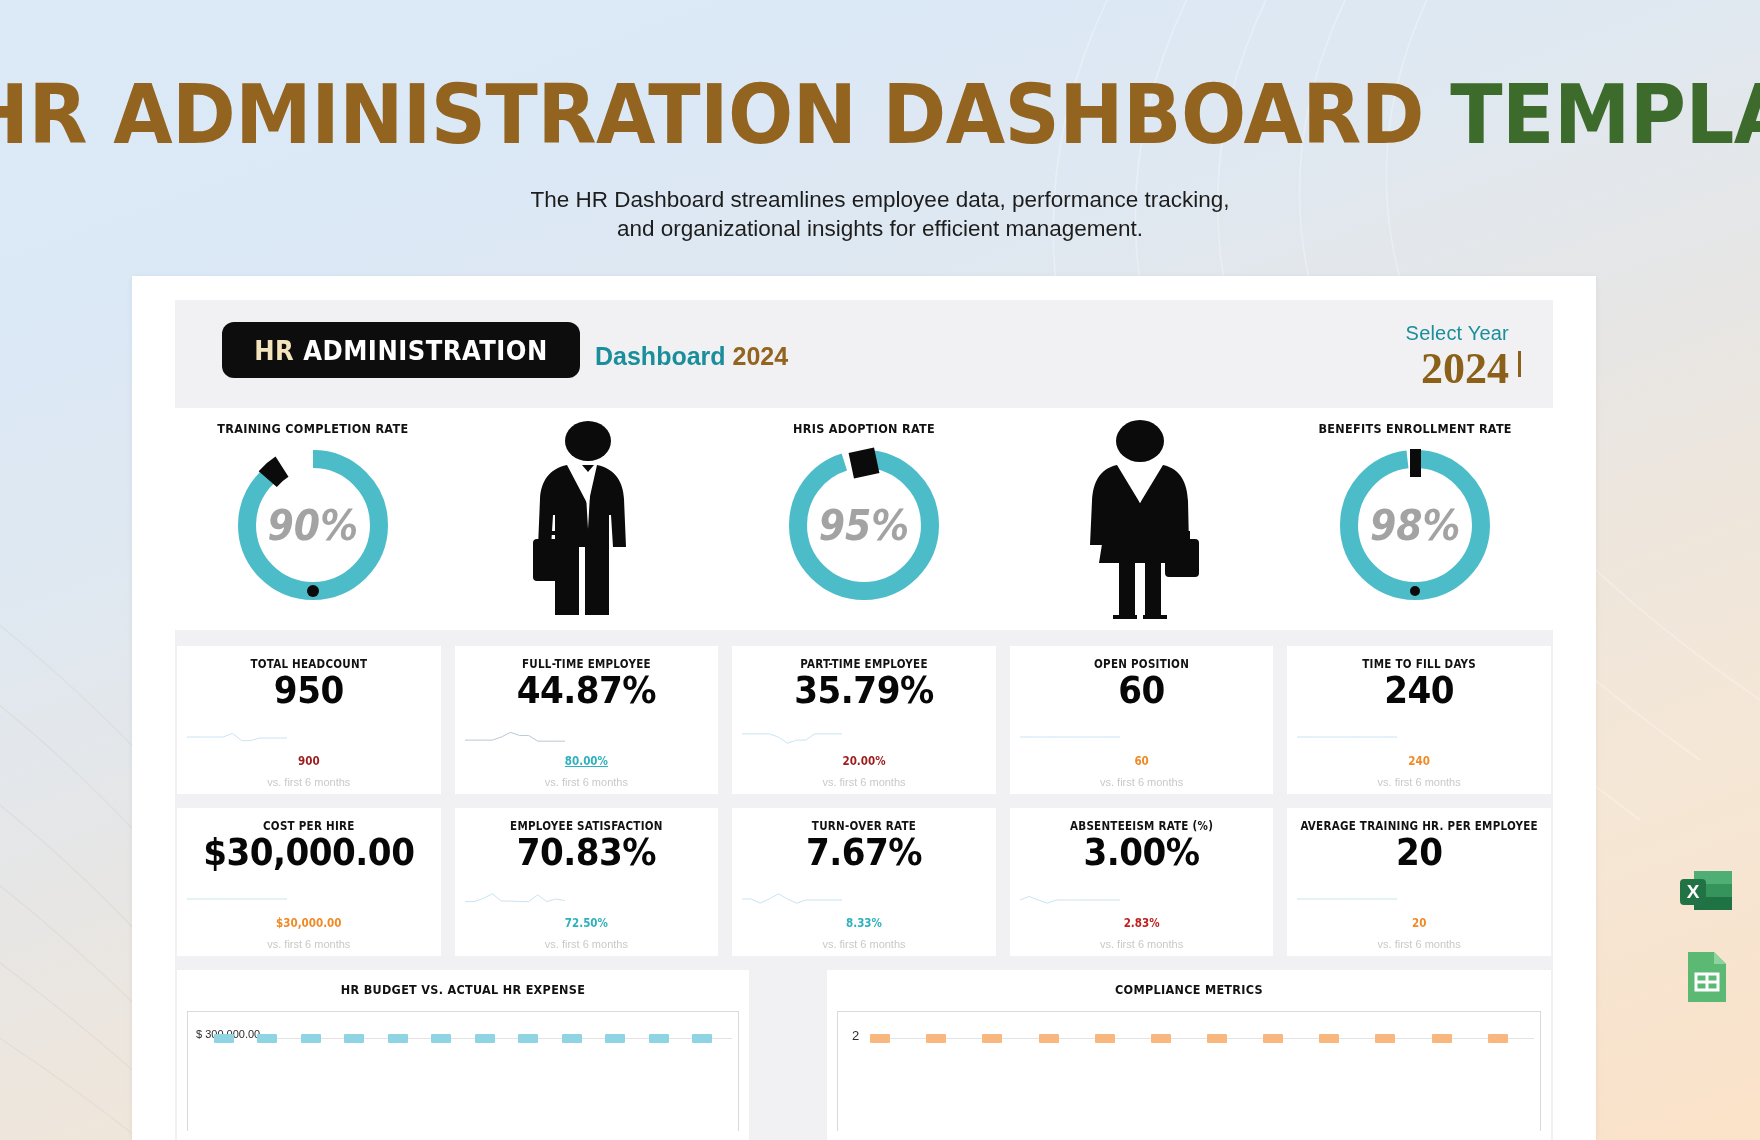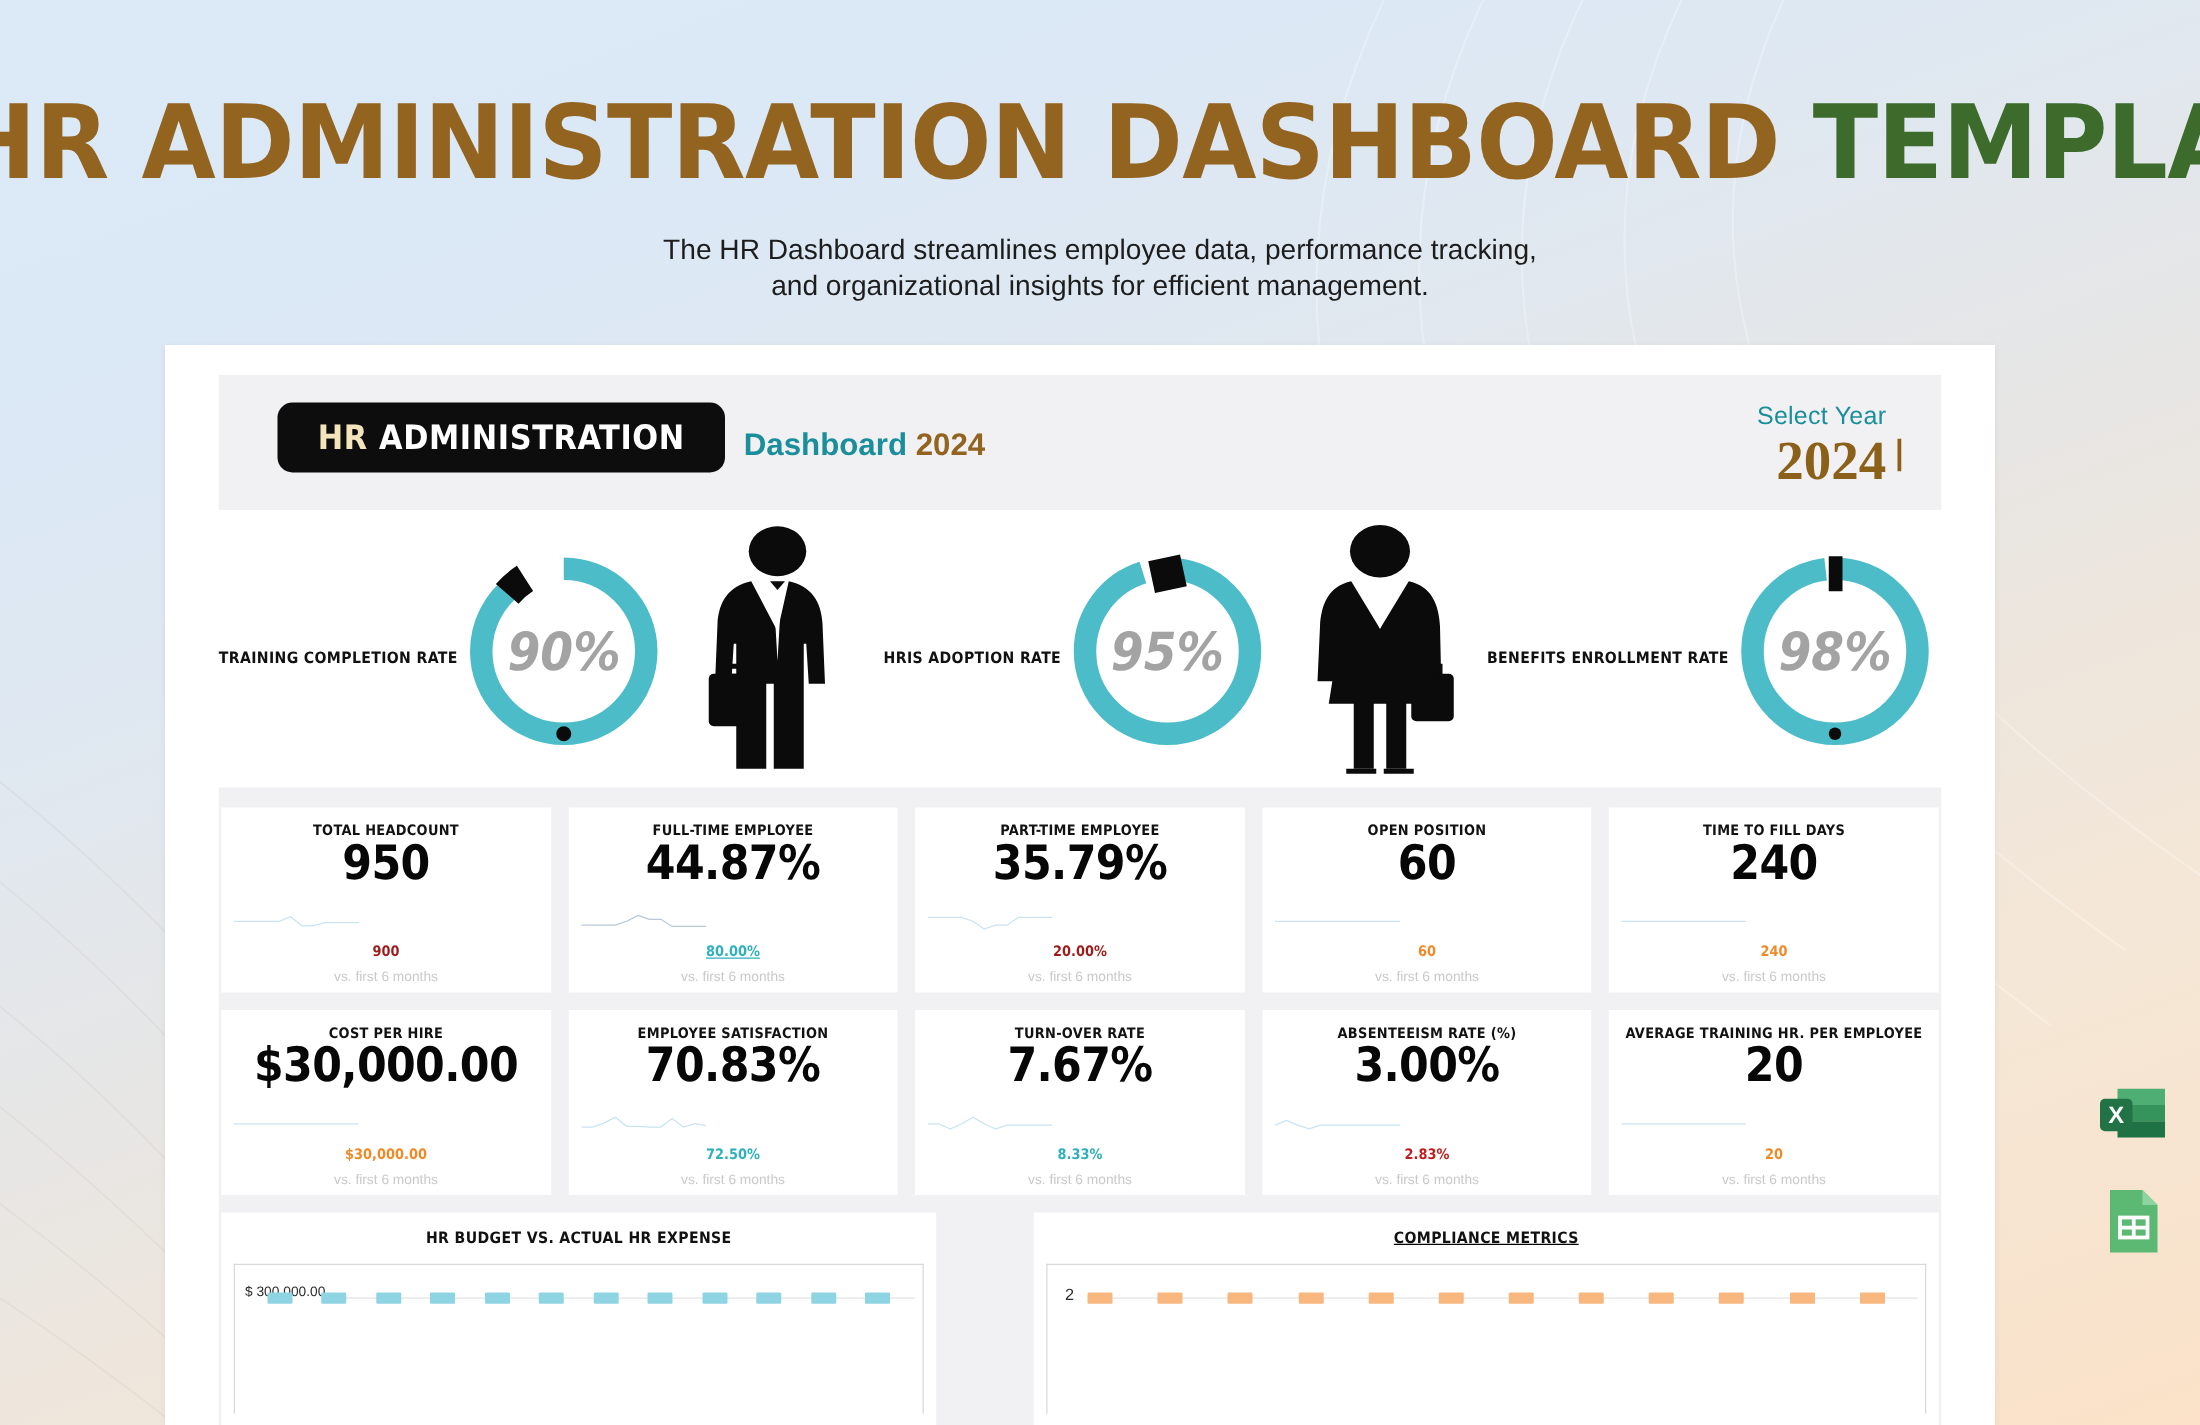--- a/index.html
+++ b/index.html
@@ -88,21 +88,21 @@
     content:""; position:absolute; right:-12px; top:4px; width:3px; height:26px; background:#8b6019;
   }
 
   
   .donut-row {
     position:absolute; left:0; top:108px;
     width:1378px; height:222px;
     background:#ffffff;
     display:flex;
   }
-  .donut-cell { flex:1; position:relative; display:flex; align-items:center; }
+  .donut-cell { flex:1; position:relative; display:flex; flex-direction:column; align-items:center; }
   .person-cell { flex:1; display:flex; align-items:center; justify-content:center; }
   .donut-title {
     font-family:"Liberation Sans Narrow","DejaVu Sans Condensed","Liberation Sans",sans-serif;
     font-size:12.5px; font-weight:bold; color:#111; letter-spacing:.3px;
     margin-top:13px; white-space:nowrap;
   }
   .donut-wrap { position:relative; width:170px; height:170px; margin-top:4px; }
   .donut-pct {
     position:absolute; inset:0; display:flex; align-items:center; justify-content:center;
     font-family:"Liberation Sans Narrow","DejaVu Sans Condensed","Liberation Sans",sans-serif;
@@ -136,21 +136,21 @@
   .kpi-note {
     position:absolute; top:130px; left:0; right:0; text-align:center;
     font-size:11px; color:#c9c9c9;
   }
 
   
   .chart-card {
     position:absolute; background:#fff; overflow:hidden;
   }
   .chart-card.left  { left:2px;   top:670px; width:572px; height:170px; }
-  .chart-card.right { left:652px; top:670px; width:724px; height:170px;text-decoration:underline; }
+  .chart-card.right { left:652px; top:670px; width:724px; height:170px; }
   .chart-title {
     font-family:"Liberation Sans Narrow","DejaVu Sans Condensed","Liberation Sans",sans-serif;
     font-size:12.5px; font-weight:bold; color:#111; text-align:center;
     letter-spacing:.3px; margin-top:12px;
   }
   .chart-plot { position:relative; margin:14px 10px 0 10px; height:120px; border:1px solid #d9d9d9; border-bottom:none; }
   .axis-label {
     position:absolute; left:8px; top:16px;
     font-size:11px; color:#2b2b2b; white-space:nowrap;
   }

